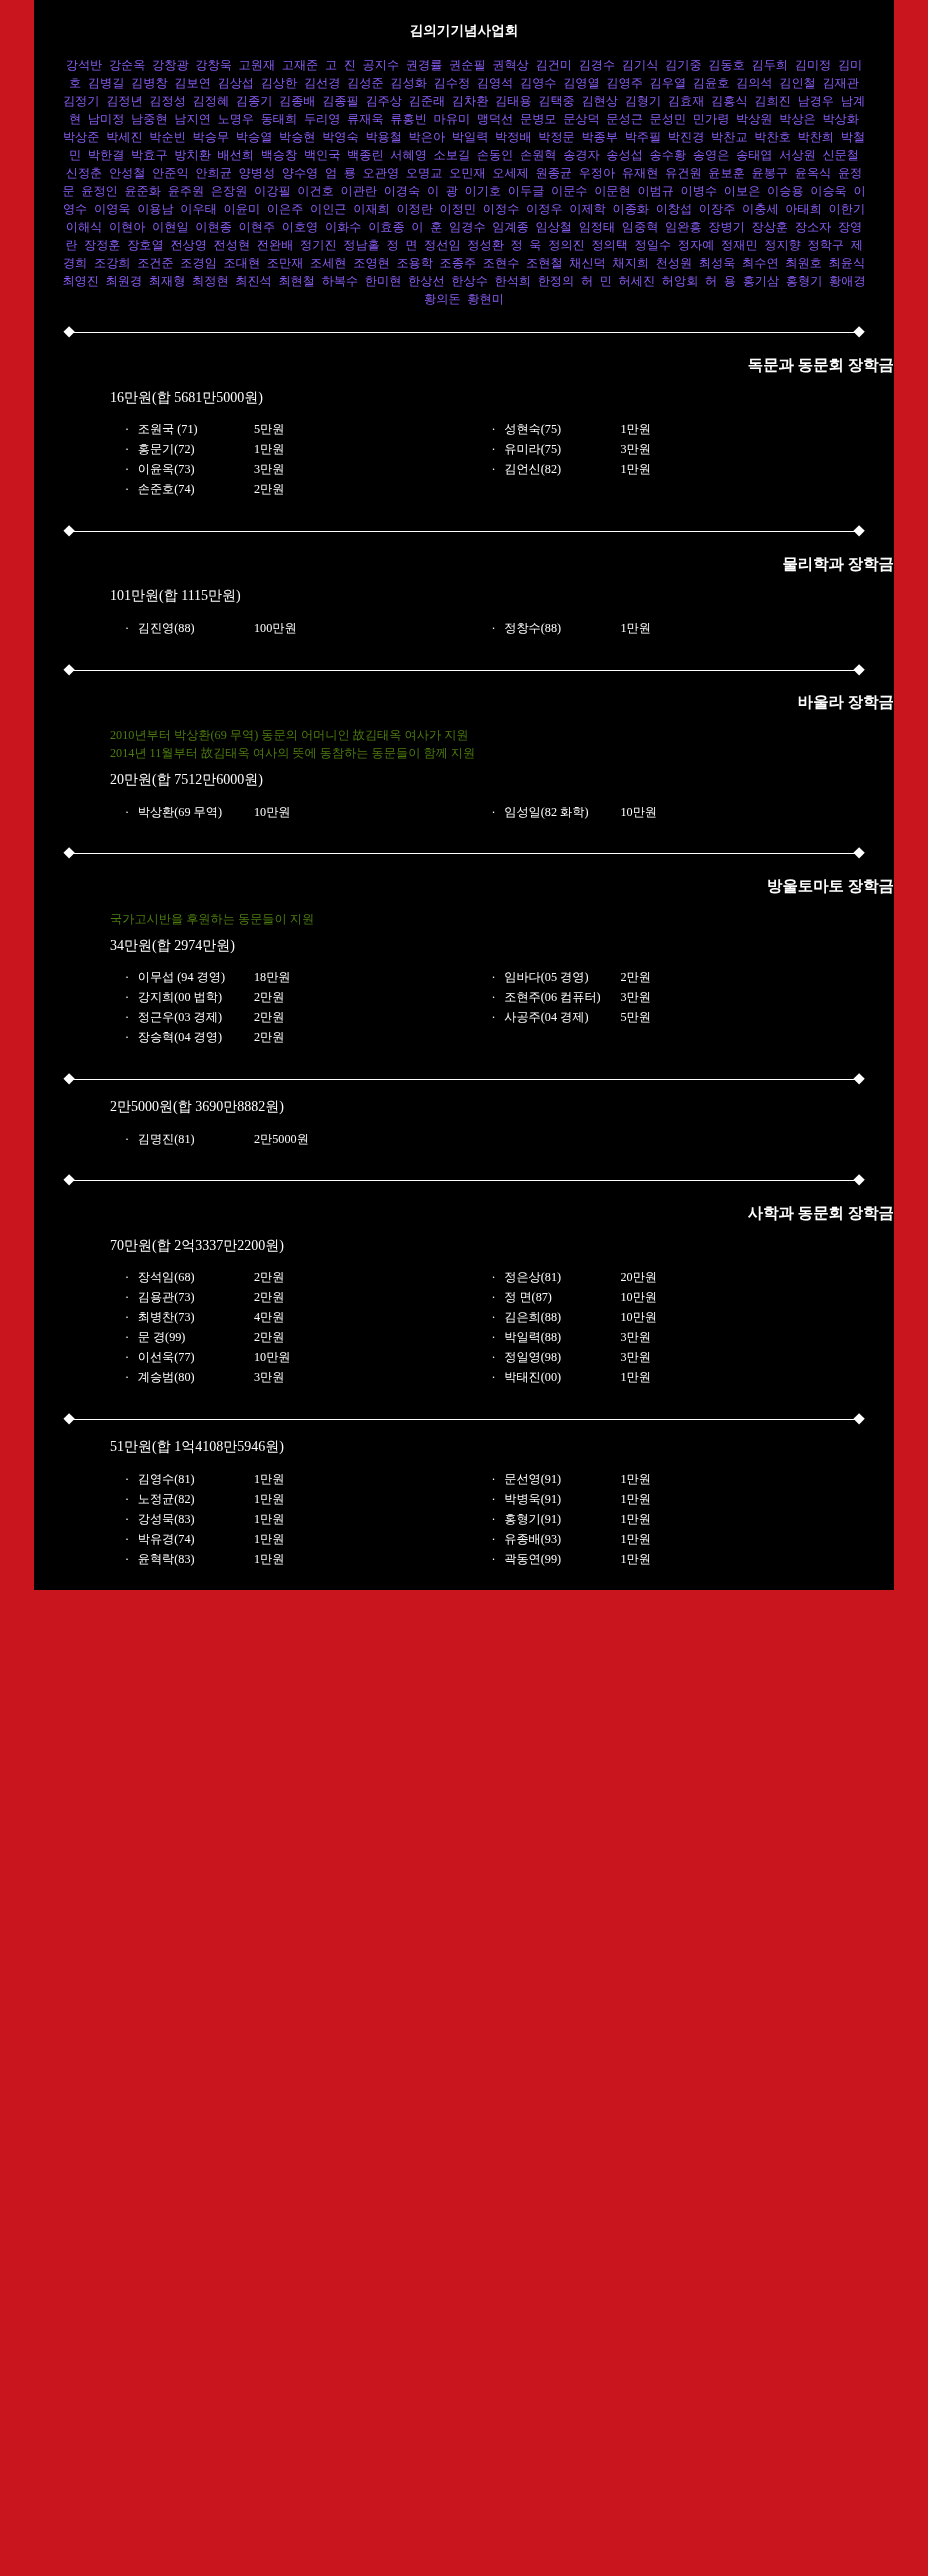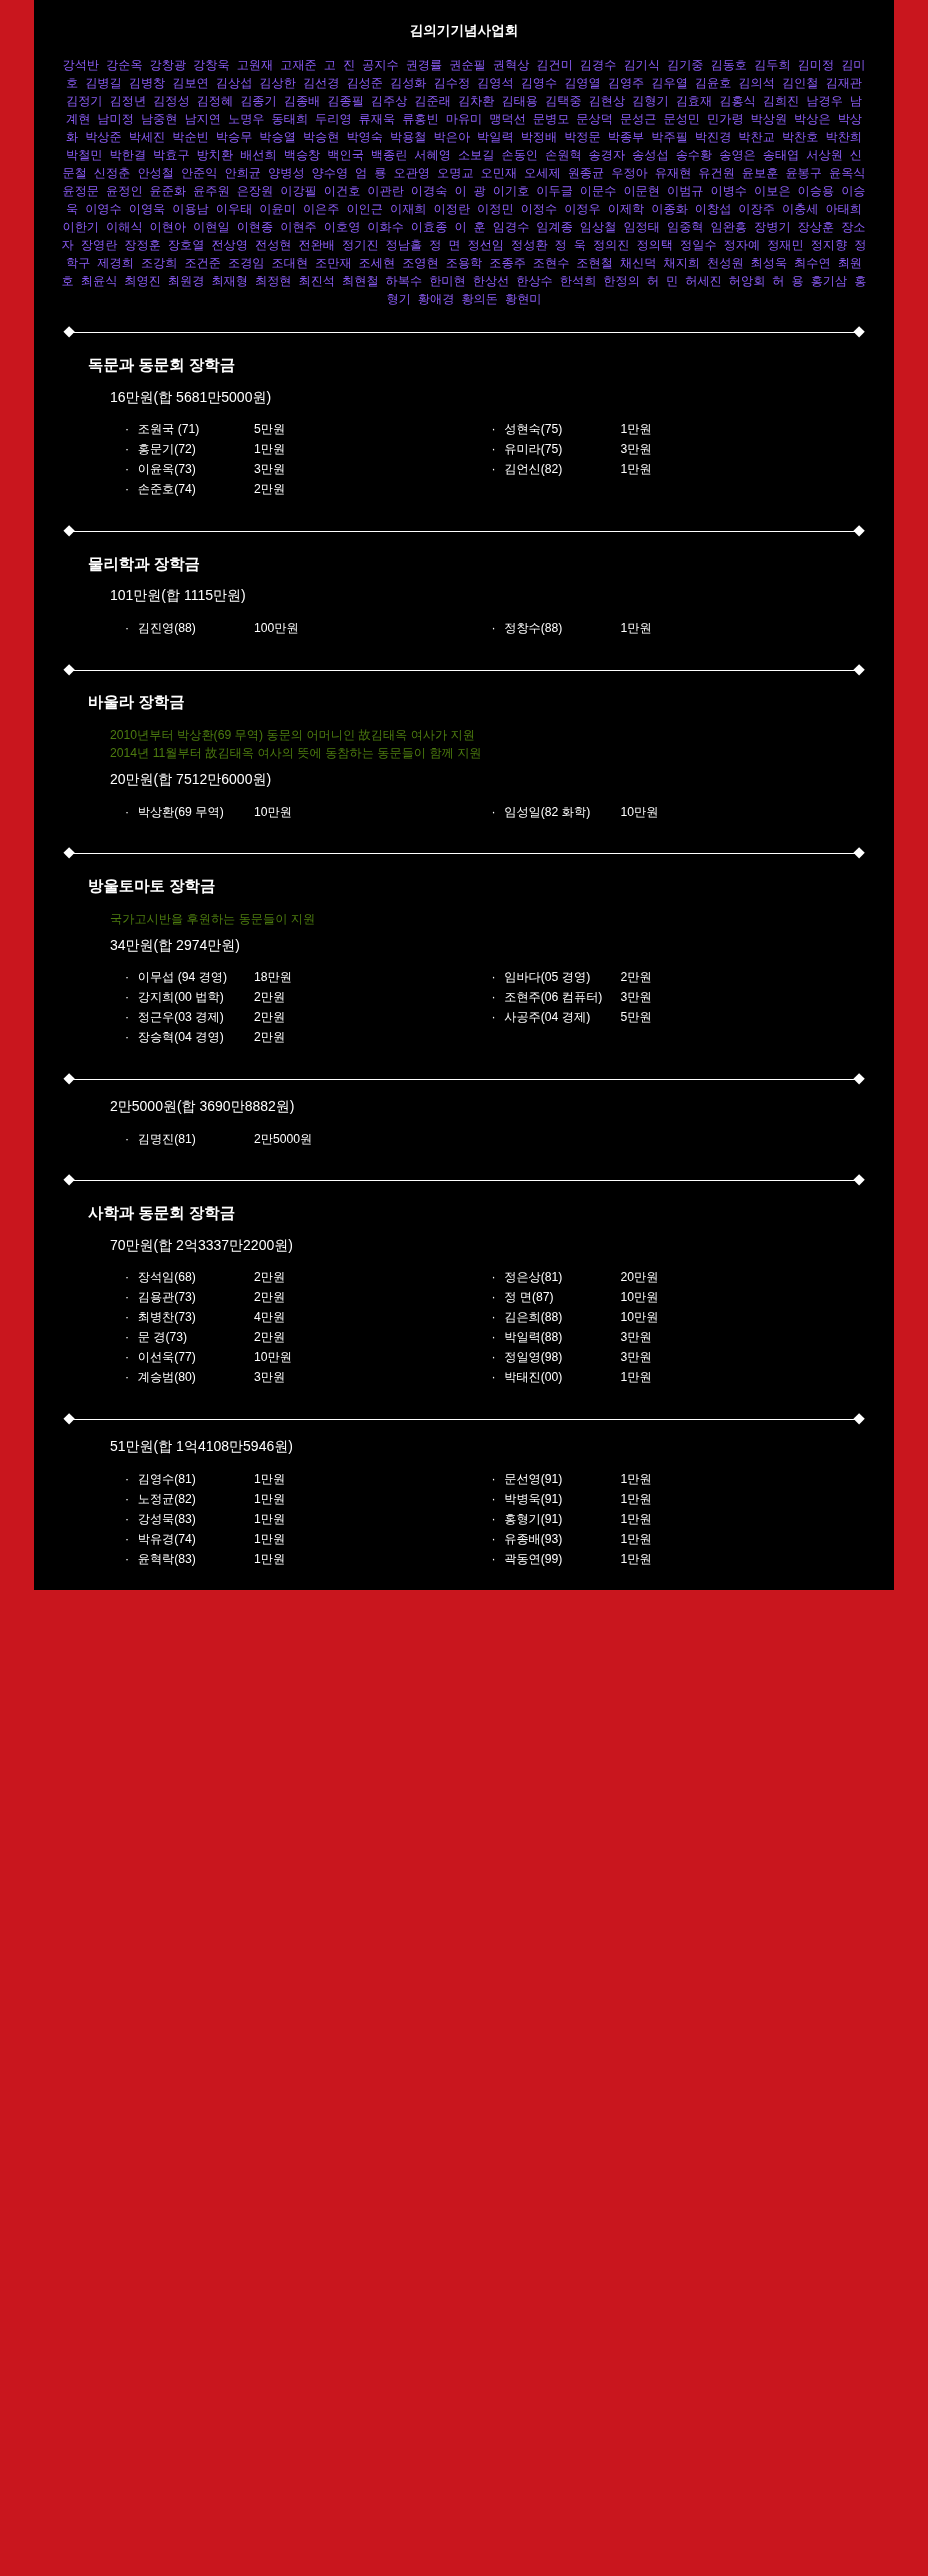--- a/index.html
+++ b/index.html
@@ -8,20 +8,21 @@
     background:#c9161e;
     font-family:"Liberation Sans", sans-serif;
     -webkit-font-smoothing:antialiased;
   }
   .page{
     width:928px;
     margin:0 auto;
     background:#c9161e;
     padding:0;
     box-sizing:border-box;
+    font-family:Liberation Serif, serif;
   }
   .inner{
     background:#000000;
     margin:0 34px;
     padding:16.3px 0 0 0;
     box-sizing:border-box;
   }
   .doc-title{
     color:#ffffff;
     text-align:center;
@@ -64,20 +65,21 @@
 
   .sect{
     padding:3.6px 0 9px 0;
   }
   .sect h2{
     color:#ffffff;
     font-size:15.4px;
     font-weight:bold;
     margin:9px 0 12.7px 0;
     padding-left:54px;
+    text-align:right;
   }
   .note{
     color:#4d7c0f;
     font-size:12.2px;
     line-height:18px;
     padding-left:76px;
     margin-bottom:9px;
   }
   .total{
     color:#ffffff;
@@ -324,21 +326,21 @@
                 <span class="ename">김용관(73)</span>
                 <span class="eamt">2만원</span>
               </div>
               <div class="entry">
                 <span class="bullet">·</span>
                 <span class="ename">최병찬(73)</span>
                 <span class="eamt">4만원</span>
               </div>
               <div class="entry">
                 <span class="bullet">·</span>
-                <span class="ename">문 경(73)</span>
+                <span class="ename">문 경(99)</span>
                 <span class="eamt">2만원</span>
               </div>
               <div class="entry">
                 <span class="bullet">·</span>
                 <span class="ename">이선욱(77)</span>
                 <span class="eamt">10만원</span>
               </div>
               <div class="entry">
                 <span class="bullet">·</span>
                 <span class="ename">계승범(80)</span>

